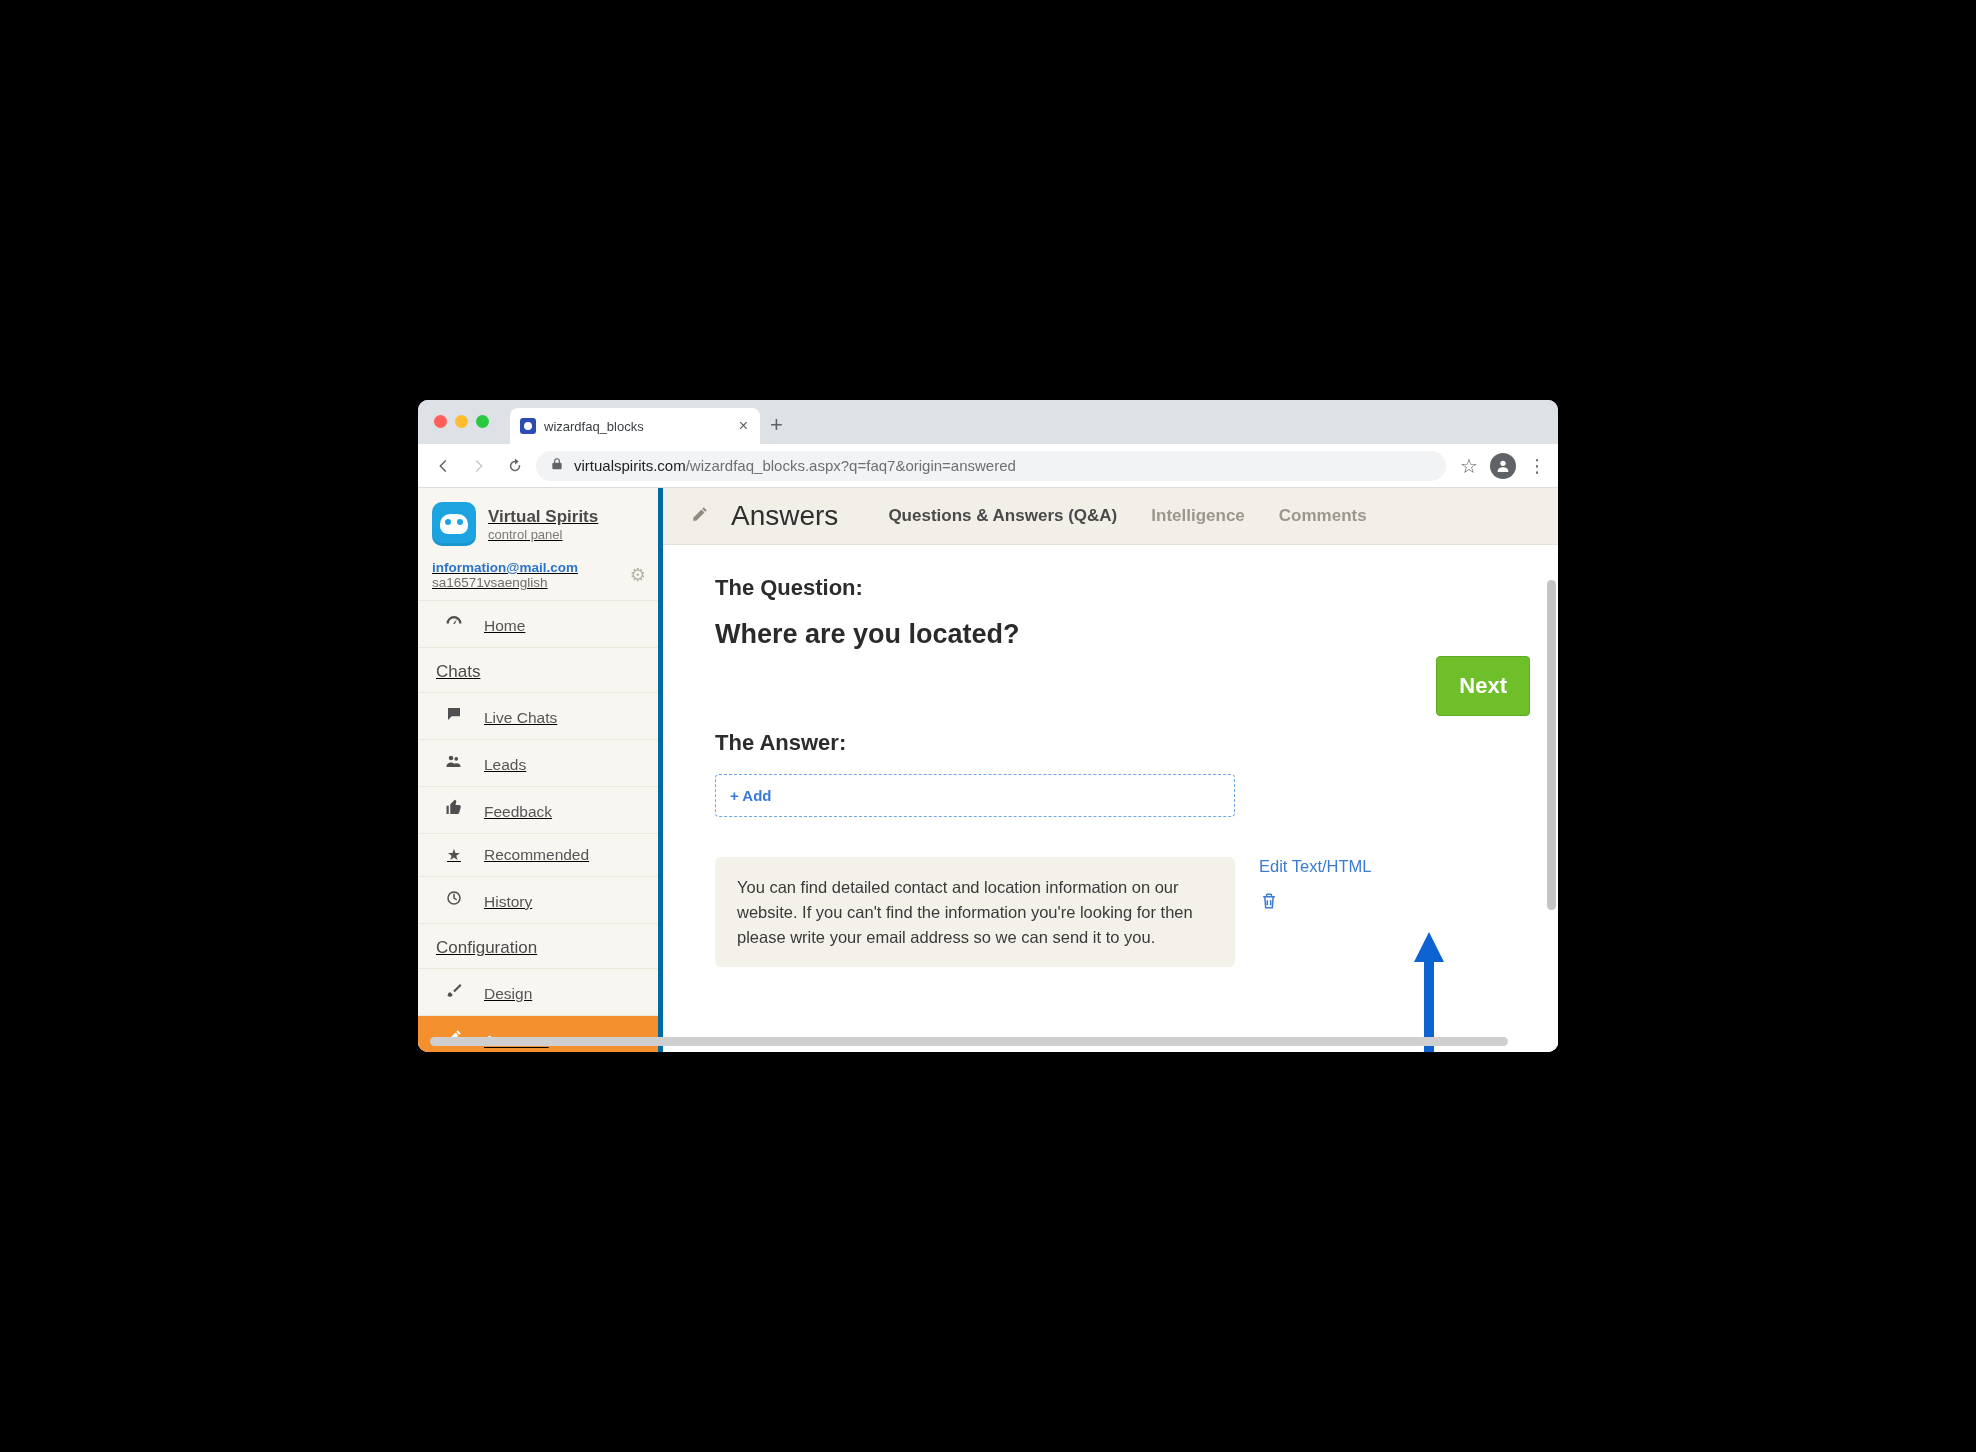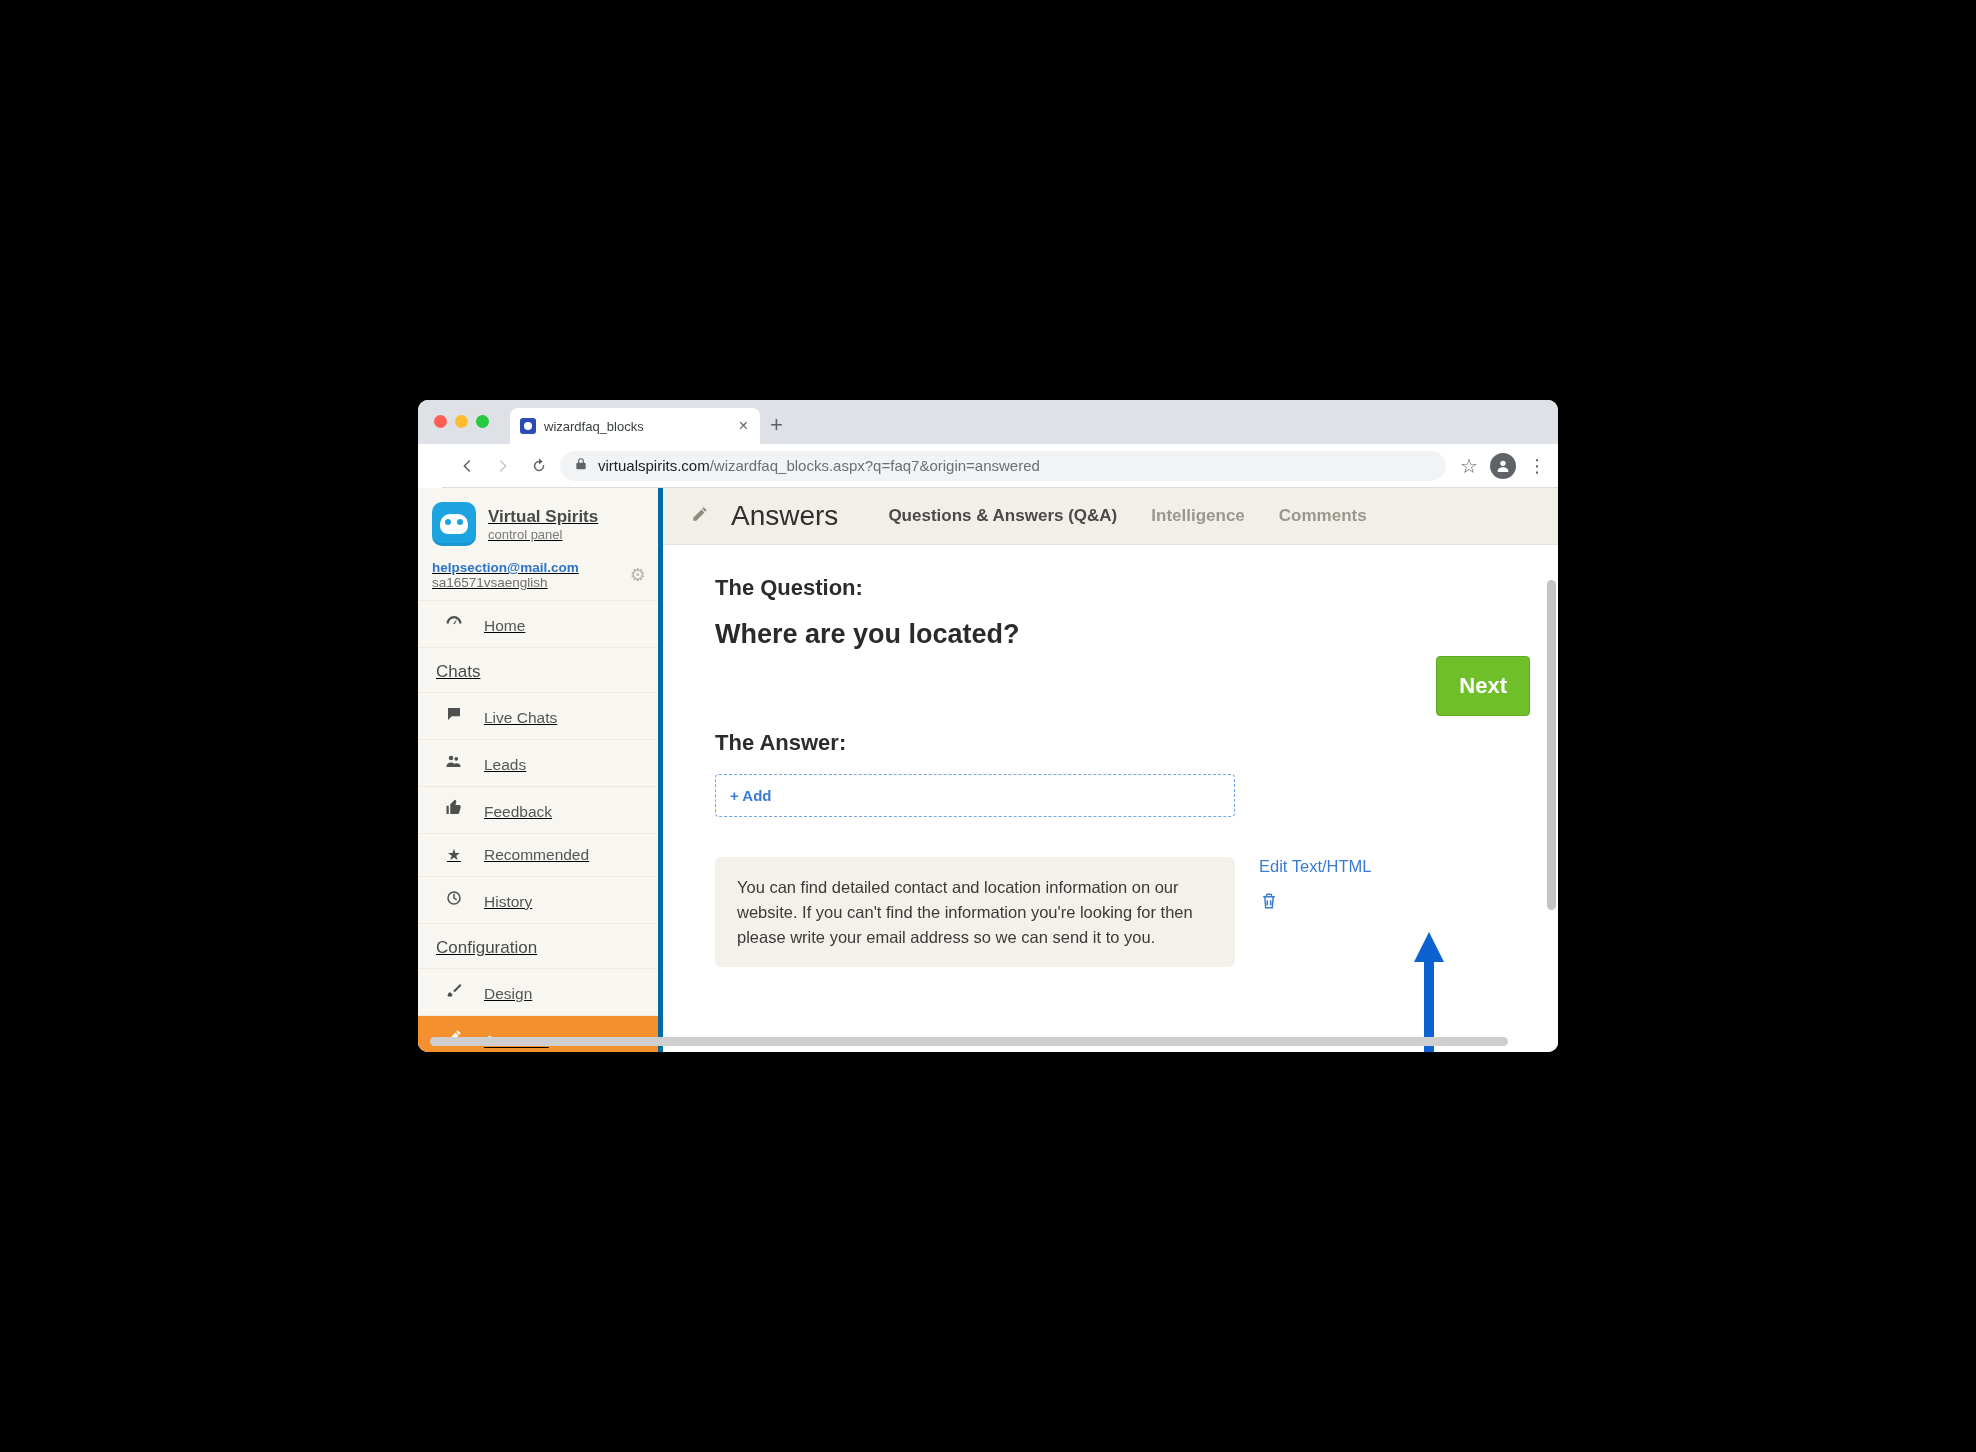--- a/index.html
+++ b/index.html
@@ -60,21 +60,20 @@
   .tab .close-x { margin-left:auto; color:#5f6368; font-size:16px; line-height:1; cursor:pointer; }
   .newtab { margin-left:10px; color:#5f6368; font-size:22px; padding-bottom:6px; cursor:pointer; }
   
   .urlbar-row {
     background:#fff;
     border-bottom:1px solid #dadce0;
     height:44px;
     display:flex; align-items:center;
     gap:6px;
     padding: 0 10px;
-    margin-left: 24px;
   }
   .nav-btn {
     width:30px; height:30px; display:flex; align-items:center; justify-content:center;
     color:#5f6368; border-radius:50%; cursor:pointer;
   }
   .nav-btn svg{width:18px;height:18px;fill:currentColor;}
   .nav-btn.fwd{opacity:.35;}
   .omnibox {
     flex:1; height:30px; background:#f1f3f4; border-radius:15px;
     display:flex; align-items:center; padding:0 14px; gap:10px;
@@ -274,21 +273,21 @@
       <div class="brand-row">
         <div class="brand-logo">
             <span class="face"></span>
           </div>
         <div class="brand-text">
           <div class="t">Virtual Spirits</div>
           <div class="s">control panel</div>
         </div>
       </div>
       <div class="acct">
-        <div class="email">helpsection@mail.com</div>
+        <div class="email">information@mail.com</div>
         <div class="sub">sa16571vsaenglish</div>
         <span class="gear">⚙</span>
       </div>
 
       <div class="nav-item">
         <span class="ico">
           <svg width="18" height="18" viewBox="0 0 24 24" fill="#4f4f4f">
               <path d="M12 4a10 10 0 0 0-10 10h3a7 7 0 1 1 14 0h3A10 10 0 0 0 12 4zm-1 10l5-6-3 7-2-1z"></path>
             </svg>
         </span>

